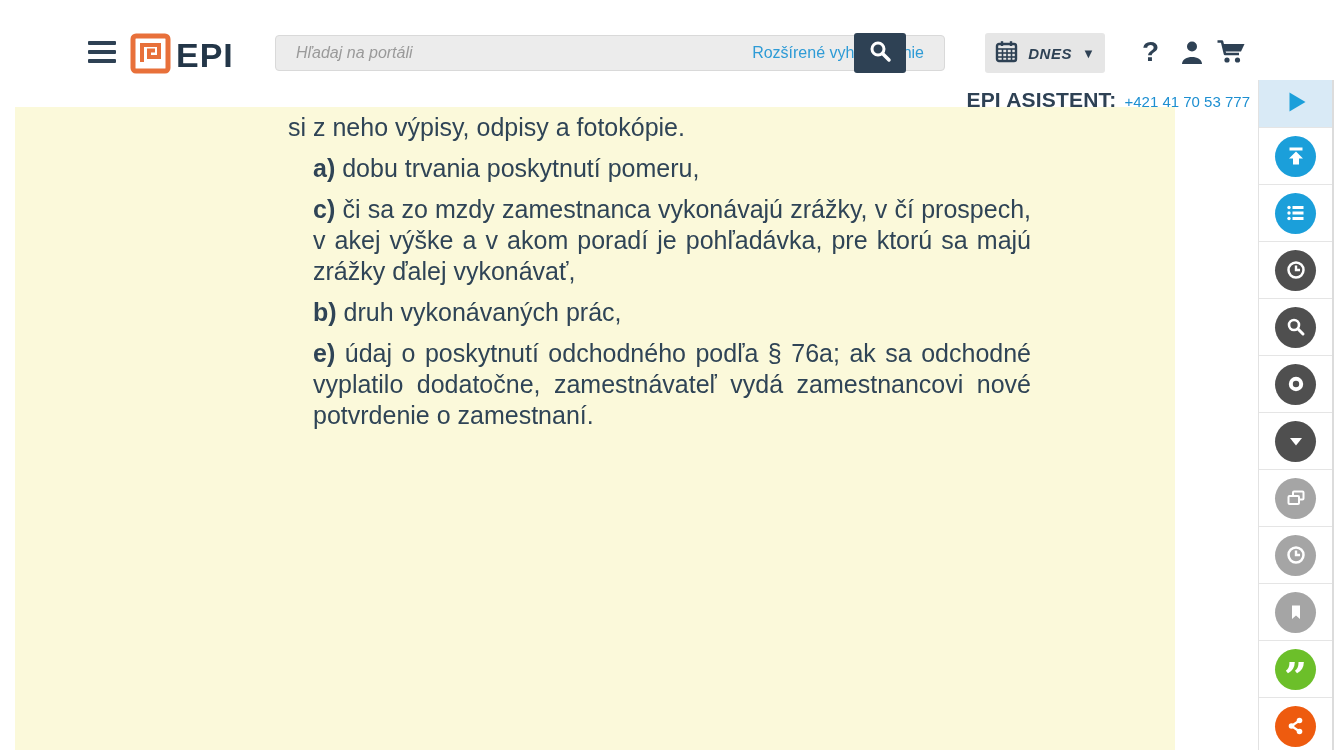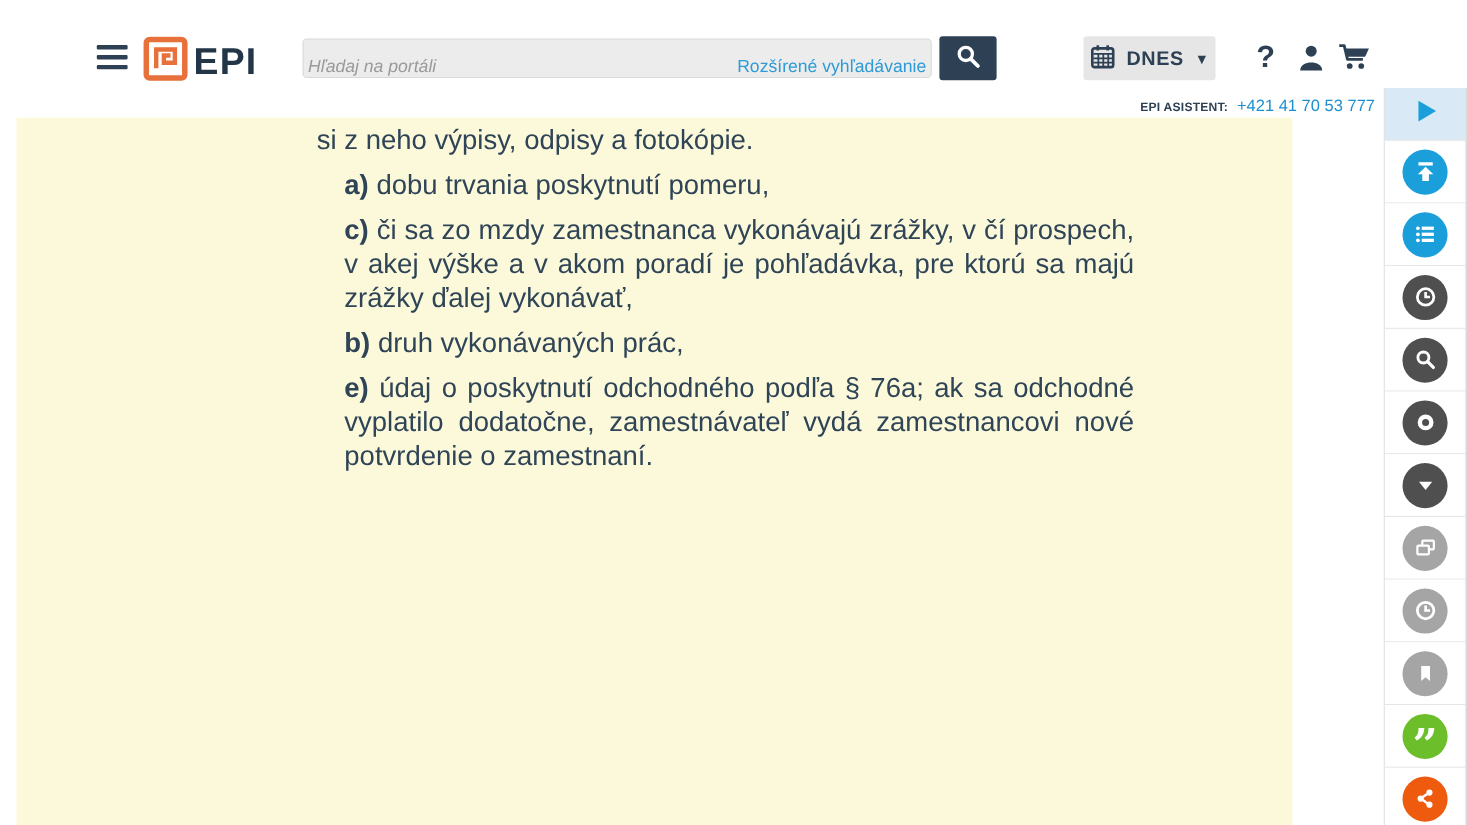--- a/index.html
+++ b/index.html
@@ -8,47 +8,47 @@
     position:relative; width:1334px; height:750px; overflow:hidden;
     background:#fff; font-family:"Liberation Sans", sans-serif;
   }
   
   .header { position:absolute; top:0; left:0; width:1334px; height:107px; background:#fff; }
   .hamburger { position:absolute; left:88px; top:41px; width:28px; height:23px; cursor:pointer; }
   .hamburger div { width:28px; height:4px; background:#2e4154; border-radius:1px; margin-bottom:5px; }
   .logo { position:absolute; left:130px; top:33px; display:flex; align-items:center; cursor:pointer; }
   .logo-text { font-size:34px; font-weight:bold; color:#233648; letter-spacing:1px; margin-left:5px; }
   .search-box {
-    position:absolute; left:275px; top:35px; width:572px; height:36px;
+    position:absolute; left:275px; top:35px; width:670px; height:36px;
     background:#ececec; border:1px solid #d9d9d9; border-radius:4px;
-    display:flex; align-items:flex-end; padding:0 4px;
+    display:flex; align-items:center; padding:0 20px;
   }
   .search-box input {
     flex:1; border:none; background:transparent; outline:none;
     font-family:"Liberation Sans", sans-serif; font-size:16px; color:#555;
   }
   .search-box input::placeholder { font-style:italic; color:#9a9a9a; }
   .adv-link { font-size:16px; color:#2e9bd6; white-space:nowrap; cursor:pointer; text-decoration:none; }
   .search-btn {
     position:absolute; left:854px; top:33px; width:52px; height:40px;
     background:#2e4154; border:none; border-radius:3px; cursor:pointer;
     display:flex; align-items:center; justify-content:center;
   }
   .date-btn {
     position:absolute; left:985px; top:33px; width:120px; height:40px;
     background:#e6e6e6; border:none; border-radius:3px; cursor:pointer;
     display:flex; align-items:center; justify-content:center; gap:10px;
   }
-  .date-label { font-size:18px; font-weight:bold; color:#2e4154; letter-spacing:0.5px; }
+  .date-label { font-size:15px; font-weight:bold; color:#2e4154; letter-spacing:0.5px;font-style:italic; }
   .chev { font-size:13px; color:#2e4154; }
   .hdr-ico { position:absolute; top:38px; background:none; border:none; cursor:pointer; }
   .q-mark { font-size:28px; font-weight:bold; color:#2e4154; font-family:"Liberation Sans",sans-serif; }
   
   .assist { position:absolute; top:88px; right:84px; display:flex; gap:8px; align-items:baseline; }
-  .assist-label { font-size:11px; font-weight:bold; color:#2e4154; letter-spacing:0.2px; }
+  .assist-label { font-size:21px; font-weight:bold; color:#2e4154; letter-spacing:0.2px; }
   .assist-phone { font-size:15px; font-weight:normal; color:#1d8fd1; cursor:pointer; }
   
   .doc {
     position:absolute; top:107px; left:15px; width:1160px; height:643px;
     background:#fbf9da; overflow:hidden;
   }
   .doc-inner {
     padding:5px 144px 0 273px; color:#2f4456;
     font-size:25px; line-height:31px; text-align:justify;
   }

